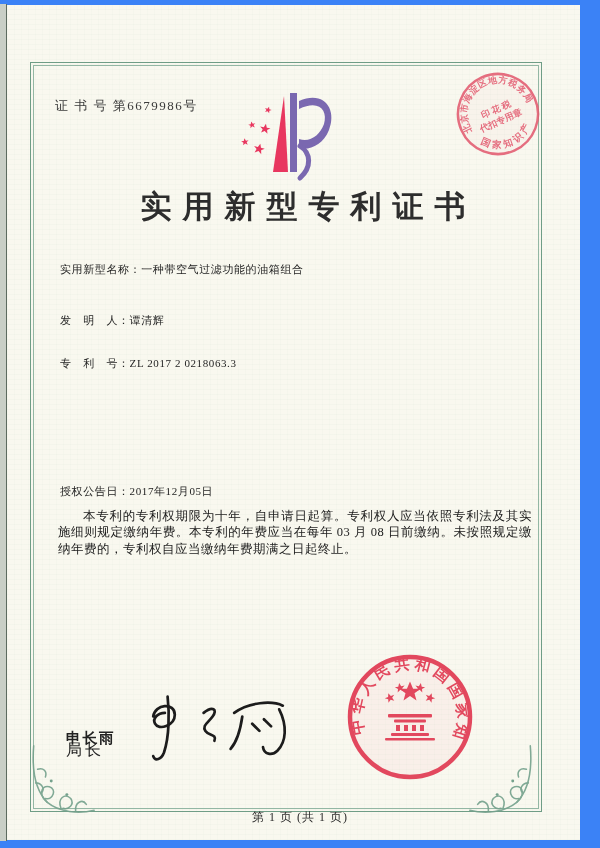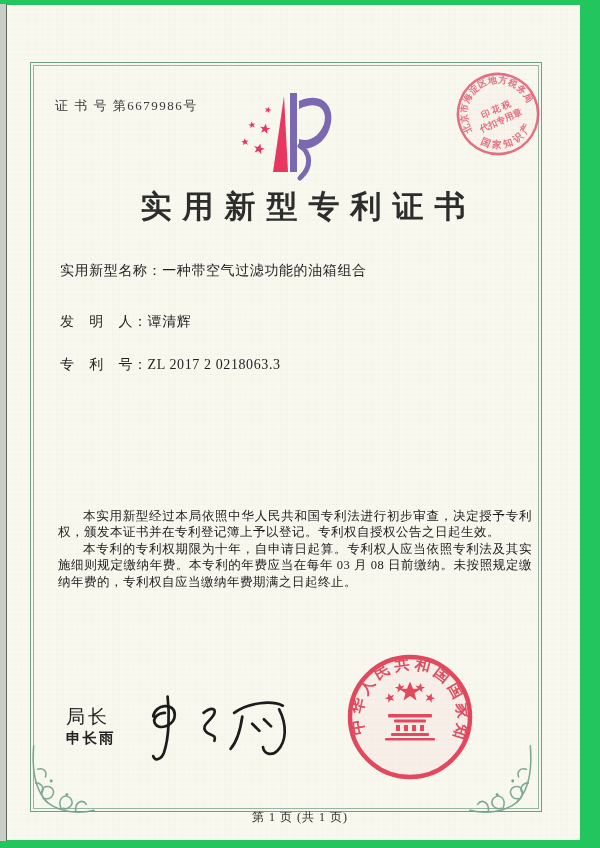--- a/index.html
+++ b/index.html
@@ -1,46 +1,46 @@
 <!DOCTYPE html>
 <html><head>
 <meta charset="utf-8">
 <style>
   html,body{margin:0;padding:0;background:#444;}
   .stage{
     position:relative;width:600px;height:848px;overflow:hidden;
-    background:#22c55e;
+    background:#3b82f6;
     font-family:"Liberation Serif","DejaVu Serif",serif;
   }
   .edge-left{position:absolute;left:0;top:4px;bottom:7px;width:6px;background:#c9cfc6;border-right:1px solid #5d6b5f;z-index:1;}
   .paper{
     position:absolute;left:7px;top:5px;right:20px;bottom:8px;
     background:
       repeating-linear-gradient(0deg, rgba(150,190,165,0.05) 0 1px, transparent 1px 5px),
       repeating-linear-gradient(90deg, rgba(150,190,165,0.04) 0 1px, transparent 1px 7px),
       #f9f8ef;
     z-index:2;
   }
   .frame{position:absolute;left:30px;top:62px;width:510px;height:748px;border:1px solid #6f9d86;z-index:3;}
   .frame::after{content:"";position:absolute;inset:2px;border:1px solid #93b7a4;}
   .cert-no{position:absolute;left:55px;top:97px;font-size:13px;letter-spacing:1.5px;color:#3a3a3a;z-index:5;}
   .logo{position:absolute;left:240px;top:88px;width:100px;height:95px;z-index:5;}
   .title{
     position:absolute;left:0;top:186px;width:100%;text-align:center;
     font-size:31px;font-weight:700;letter-spacing:11px;padding-left:17px;box-sizing:border-box;
     color:#2d2d2d;z-index:5;
   }
-  .field{position:absolute;left:60px;font-size:14px;color:#1f1f1f;letter-spacing:0.6px;z-index:5;white-space:nowrap;text-align:center;}
+  .field{position:absolute;left:60px;font-size:11px;color:#1f1f1f;letter-spacing:0.6px;z-index:5;white-space:nowrap;text-align:center;}
   .f0{top:262px}.f1{top:313px}.f2{top:356px}.f3{top:399px}.f4{top:441px}.f5{top:484px}
   .body-text{position:absolute;left:58px;top:508px;width:474px;z-index:5;}
   .body-text p{
     margin:0;font-size:12.5px;line-height:16.4px;color:#1c1c1c;
     text-align:justify;text-indent:2em;letter-spacing:0.5px;
   }
-  .sig-role{position:absolute;left:66px;top:704px;font-size:19px;letter-spacing:3px;color:#222;z-index:5;}
+  .sig-role{position:absolute;left:66px;top:740px;font-size:16px;letter-spacing:3px;color:#222;z-index:5;}
   .sig-name{position:absolute;left:66px;top:729px;font-size:14.5px;letter-spacing:2px;color:#222;z-index:5;font-weight:bold;}
   .signature{position:absolute;left:128px;top:686px;width:180px;height:88px;z-index:6;}
   .seal{position:absolute;left:343px;top:650px;width:134px;height:134px;z-index:6;opacity:0.92;}
   .seal-date{position:absolute;left:348px;top:752px;font-size:15px;font-weight:600;letter-spacing:1.5px;color:#161616;z-index:7;white-space:nowrap;}
   .tax-stamp{position:absolute;left:453px;top:69px;width:90px;height:90px;z-index:6;transform:rotate(-24deg);opacity:0.85;}
   .footer{position:absolute;left:0;top:792px;width:100%;text-align:center;font-size:12px;letter-spacing:1px;color:#2c2c2c;z-index:5;margin-top:17px;}
   .flourish{position:absolute;width:78px;height:78px;z-index:4;}
   .fl-bl{left:22px;top:740px;}
   .fl-br{left:464px;top:740px;transform:scaleX(-1);}
 </style>
@@ -94,23 +94,23 @@
       <use href="#st1" transform="translate(5,54) scale(0.75) rotate(-8)"></use>
       <use href="#st1" transform="translate(19,61) scale(1.1) rotate(14)"></use>
     </g>
   </svg>
 
   <div class="title">实用新型专利证书</div>
 
   <div class="field f0"><span>实用新型名称：</span><span>一种带空气过滤功能的油箱组合</span></div>
   <div class="field f1"><span>发　明　人：</span><span>谭清辉</span></div>
   <div class="field f2"><span>专　利　号：</span><span>ZL 2017 2 0218063.3</span></div>
+  <div class="field f5"><span>授权公告日：</span><span>2017年12月05日</span></div>
 
   <div class="body-text">
-    <p>本实用新型经过本局依照中华人民共和国专利法进行初步审查，决定授予专利权，颁发本证书并在专利登记簿上予以登记。专利权自授权公告之日起生效。</p>
     <p>本专利的专利权期限为十年，自申请日起算。专利权人应当依照专利法及其实施细则规定缴纳年费。本专利的年费应当在每年 03 月 08 日前缴纳。未按照规定缴纳年费的，专利权自应当缴纳年费期满之日起终止。</p>
   </div>
 
   <div class="sig-role">局长</div>
   <div class="sig-name">申长雨</div>
 
   <svg class="signature" viewBox="0 0 200 90">
     <g fill="none" stroke="#1c1c1c" stroke-width="3" stroke-linecap="round" stroke-linejoin="round">
       <path d="M28,30 C30,16 52,14 52,28 C52,40 34,46 30,38 C27,32 33,26 41,26"></path>
       <path d="M44,8 C46,26 46,52 40,70 C37,78 30,80 28,74"></path>

